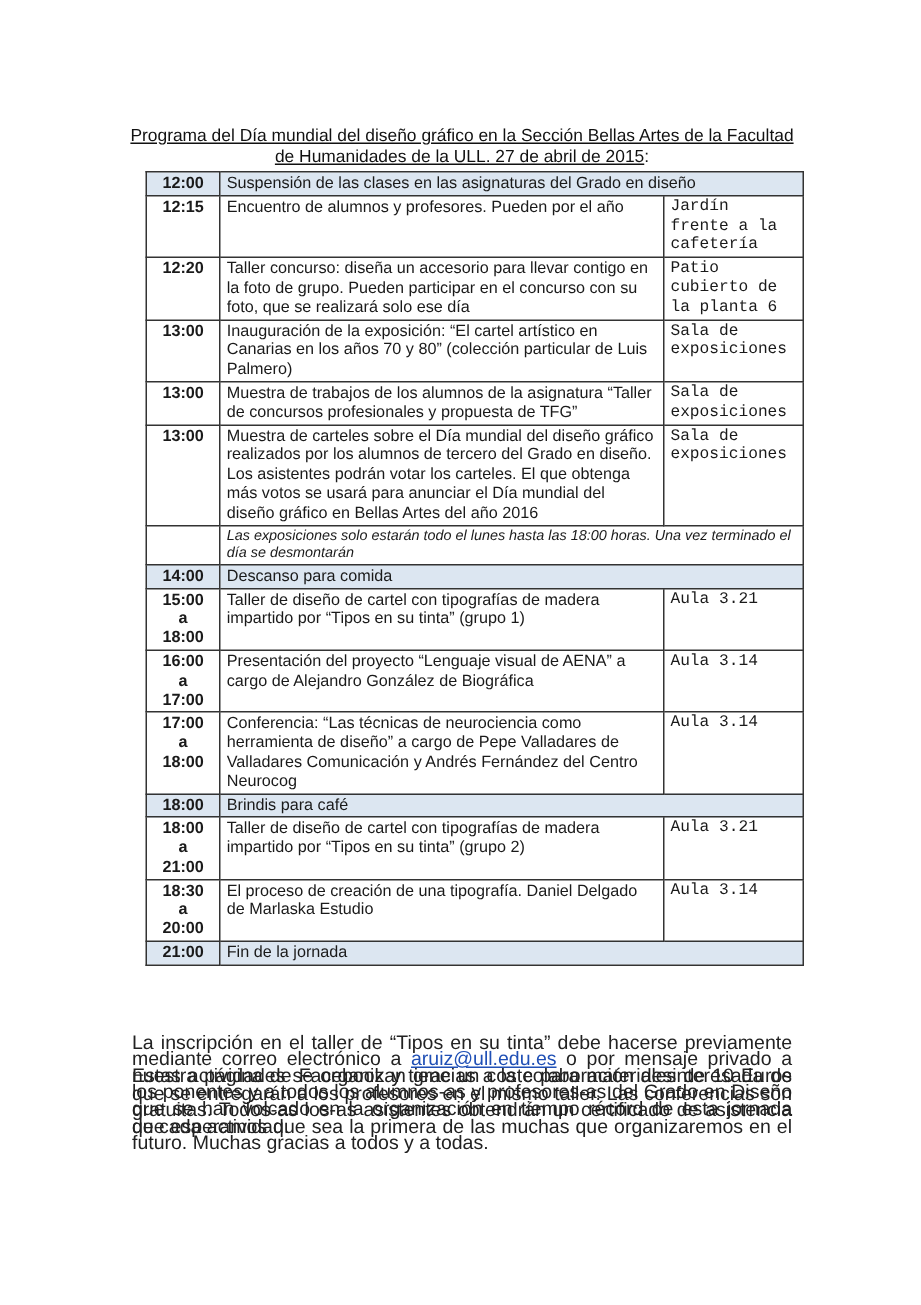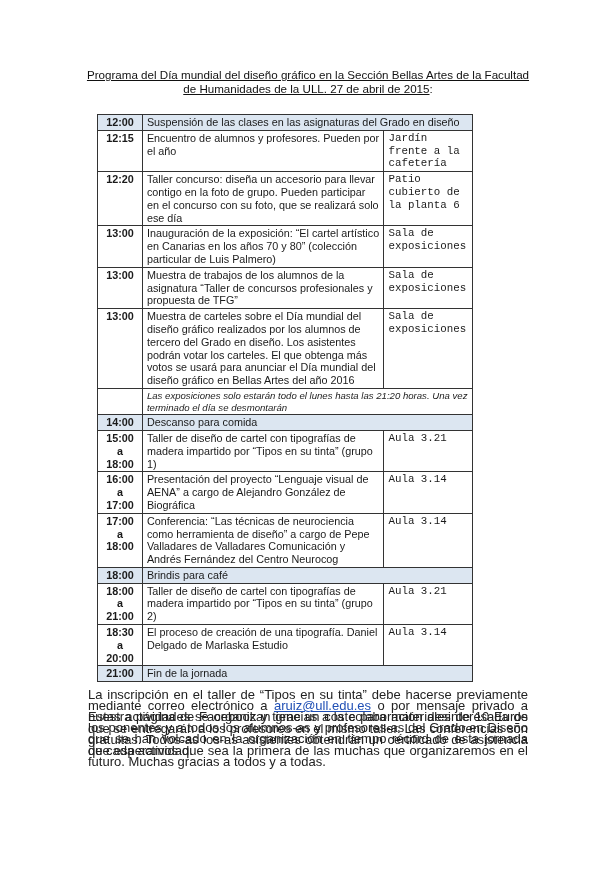--- a/index.html
+++ b/index.html
@@ -1,21 +1,21 @@
 <!DOCTYPE html>
 <html><head>
 <meta charset="utf-8">
 <style>
   html, body { margin: 0; padding: 0; background: #ffffff; }
   body { width: 614px; height: 870px; position: relative; overflow: hidden;
          font-family: "Liberation Sans", sans-serif; color: #1a1a1a; }
-  .title { position: absolute; left: 80px; top: 68px; width: 456px; text-align: center;
+  .title { position: absolute; left: 80px; top: 84px; width: 456px; text-align: center;
            font-size: 11.6px; line-height: 14px; color: #111; }
   .title span { text-decoration: underline; }
-  table.prog { position: absolute; left: 97px; top: 114px; width: 376px;
+  table.prog { position: absolute; left: 97px; top: 114px; width: 439px;
                border-collapse: collapse; font-size: 10.8px; line-height: 12.8px; }
   table.prog td { border: 1px solid #333; vertical-align: top; padding: 1px 4px 1px 4px; }
   td.time { width: 38px; text-align: center; font-weight: bold; padding-left: 2px; padding-right: 2px; white-space: pre-line; }
   td.desc { width: 274px; margin-top: 15px; }
   td.loc { width: 80px; font-family: Liberation Mono, monospace; }
   tr.shaded td { background: #dce6f1; }
   tr.note td.desc { font-style: italic; font-size: 9.6px; line-height: 11.6px; }
   .par { position: absolute; left: 88px; width: 440px; font-size: 13px; line-height: 11.2px;
          text-align: justify; color: #222; }
   .par a { color: #1f4fb5; text-decoration: underline; }
@@ -54,21 +54,21 @@
         <td class="desc">Muestra de trabajos de los alumnos de la asignatura “Taller de concursos profesionales y propuesta de TFG”</td>
         <td class="loc">Sala de exposiciones</td>
       </tr>
       <tr>
         <td class="time">13:00</td>
         <td class="desc">Muestra de carteles sobre el Día mundial del diseño gráfico realizados por los alumnos de tercero del Grado en diseño. Los asistentes podrán votar los carteles. El que obtenga más votos se usará para anunciar el Día mundial del diseño gráfico en Bellas Artes del año 2016</td>
         <td class="loc">Sala de exposiciones</td>
       </tr>
       <tr class="note">
         <td class="time"></td>
-        <td class="desc" colspan="2">Las exposiciones solo estarán todo el lunes hasta las 21:20 horas. Una vez terminado el día se desmontarán</td>
+        <td class="desc" colspan="2">Las exposiciones solo estarán todo el lunes hasta las 18:00 horas. Una vez terminado el día se desmontarán</td>
       </tr>
       <tr class="shaded">
         <td class="time">14:00</td>
         <td class="desc" colspan="2">Descanso para comida</td>
       </tr>
       <tr>
         <td class="time">15:00
 a
 18:00</td>
         <td class="desc">Taller de diseño de cartel con tipografías de madera impartido por “Tipos en su tinta” (grupo 1)</td>

